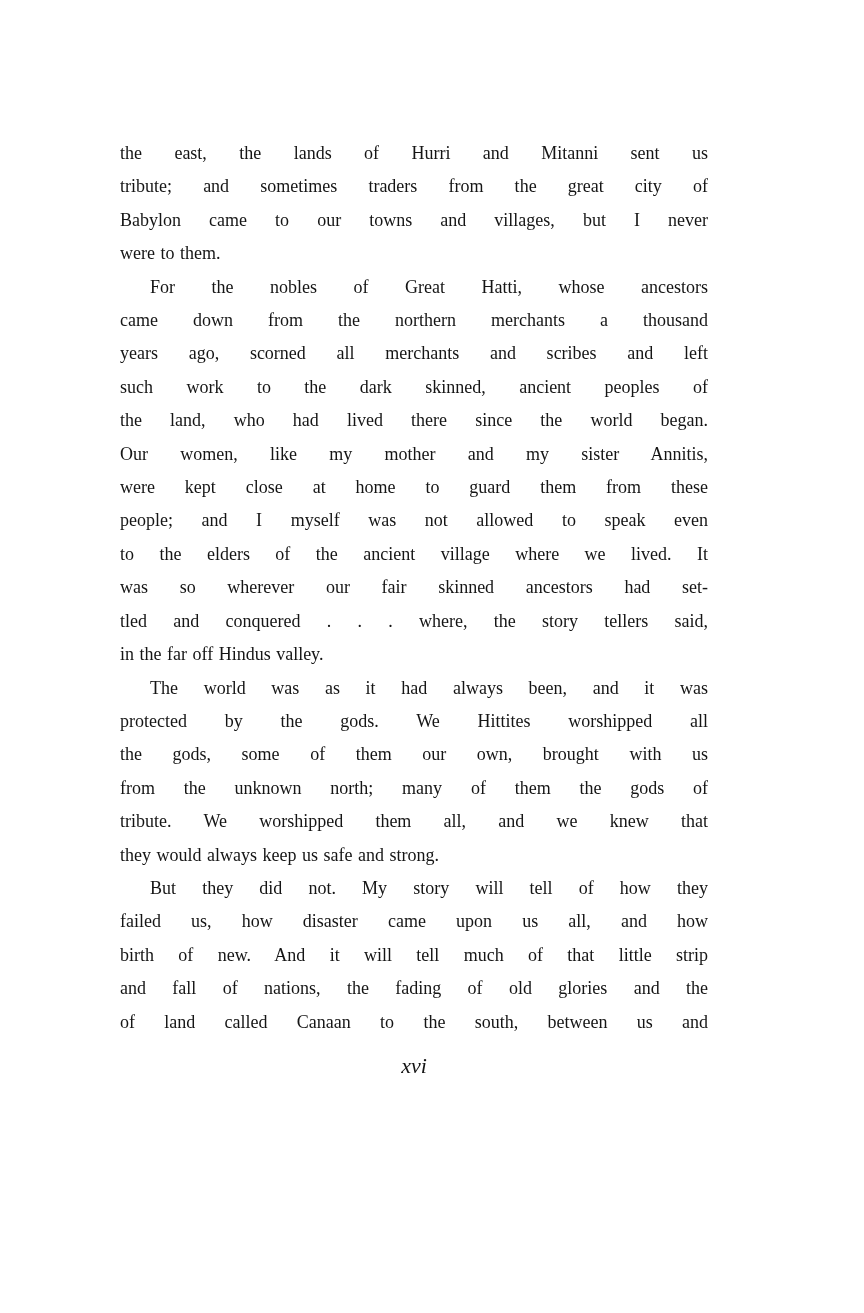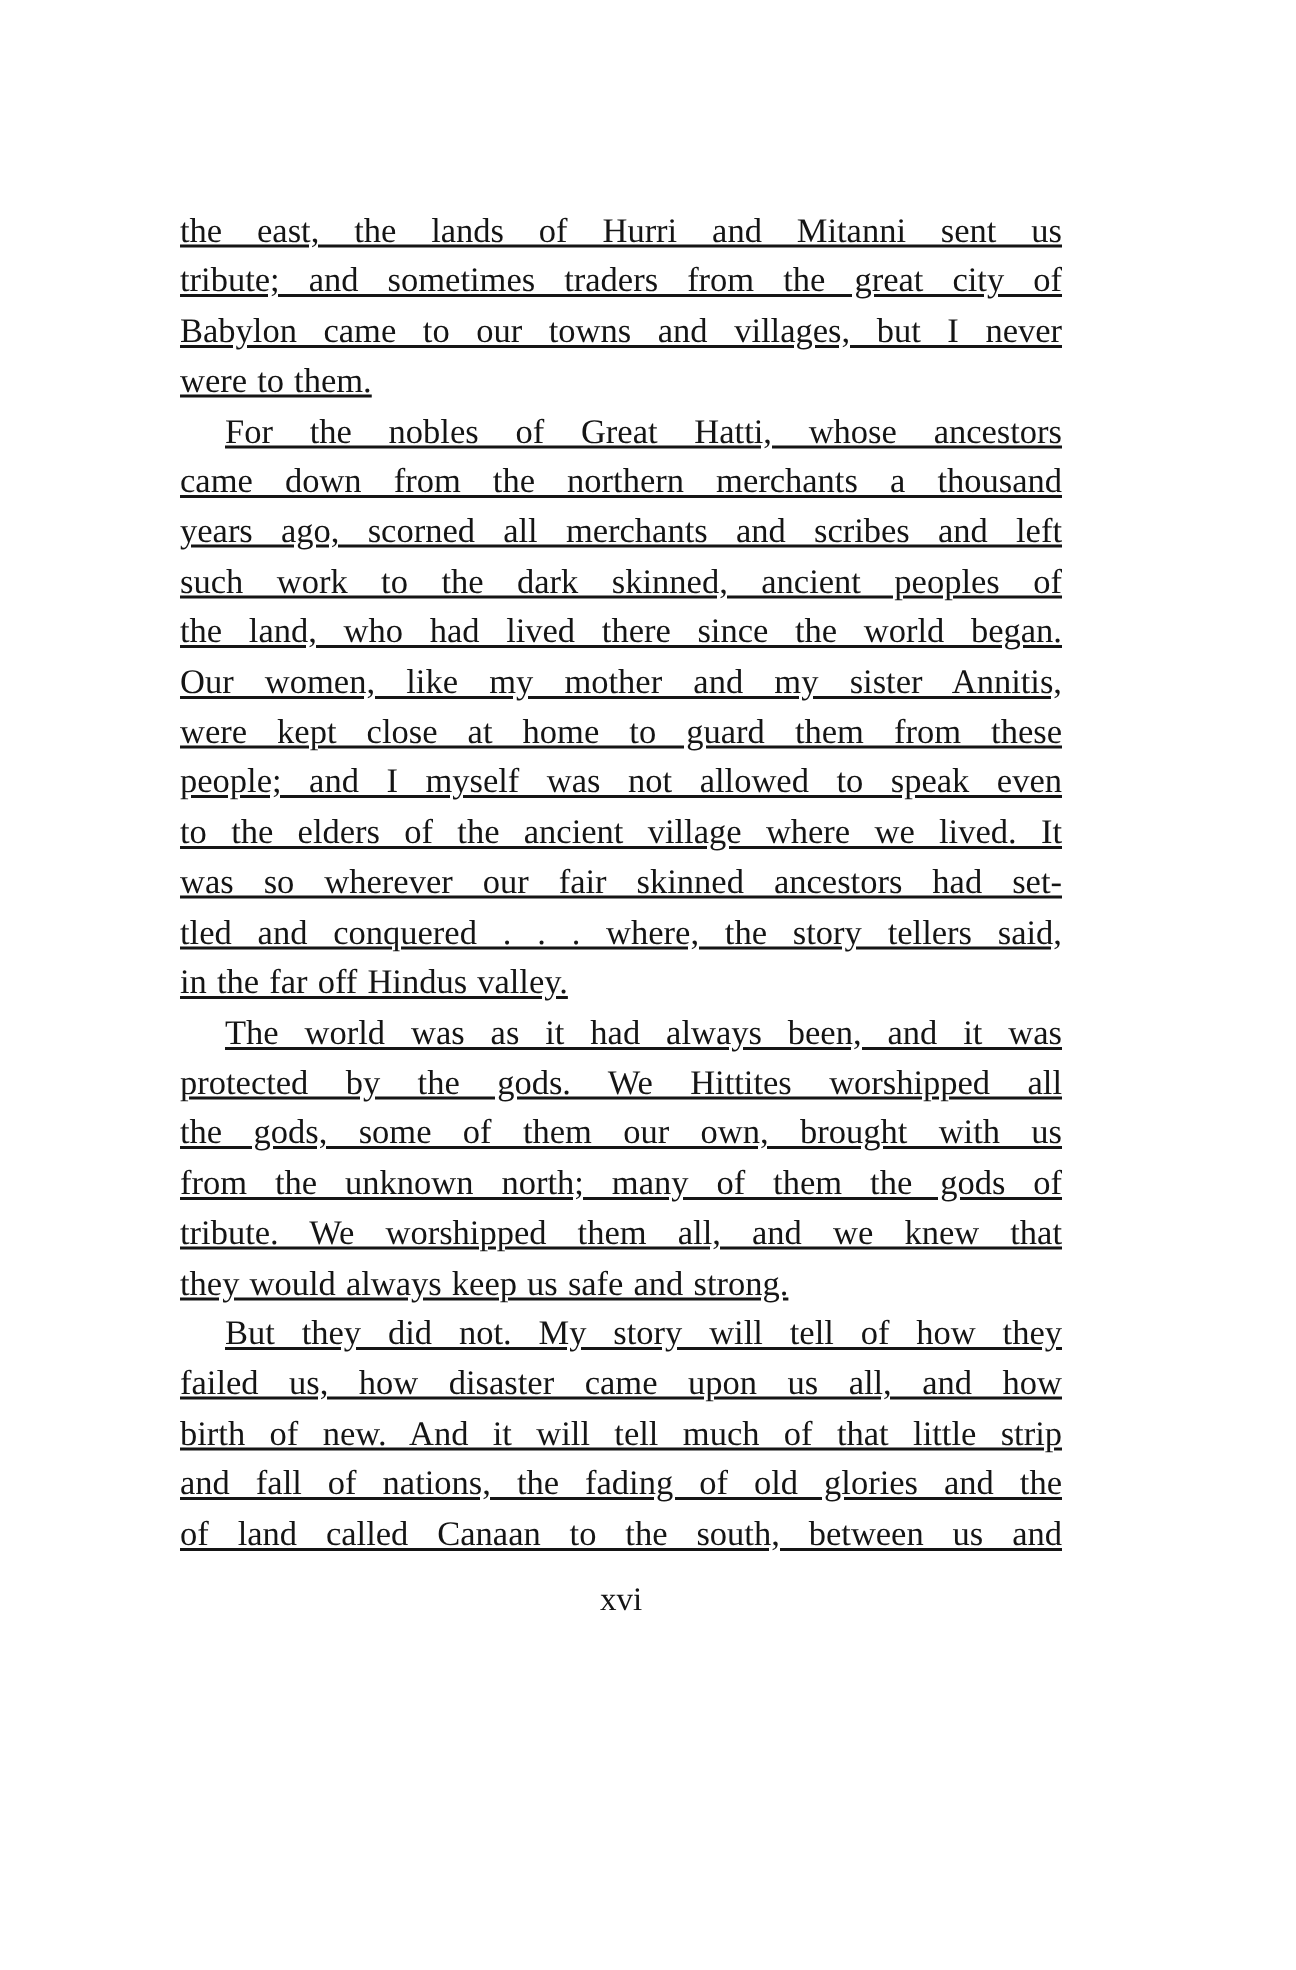--- a/index.html
+++ b/index.html
@@ -15,39 +15,39 @@
   .book-page {
     box-sizing: border-box;
     width: 864px;
     height: 1313px;
     padding: 137px 156px 0 120px;
     background: #ffffff;
     color: #151515;
     font-family: "Liberation Serif", "DejaVu Serif", serif;
   }
   .page-text .line {
-    font-size: 23px;
+    font-size: 18px;
     line-height: 33.4px;
     text-align: justify;
     text-align-last: justify;
     word-spacing: 1px;
-    text-decoration: underline;
   }
   .page-text .line.para-end {
     text-align-last: left;
   }
   .page-text .line.indent {
     text-indent: 30px;
   }
   .folio {
     margin-top: 13px;
     text-align: center;
     font-size: 22px;
     line-height: 28px;
     color: #151515;
+    font-style: italic;
   }
 </style>
 </head>
 <body>
 
 <div class="book-page">
   <div class="page-text">
       <div class="line">the east, the lands of Hurri and Mitanni sent us</div>
       <div class="line">tribute; and sometimes traders from the great city of</div>
       <div class="line">Babylon came to our towns and villages, but I never</div>

